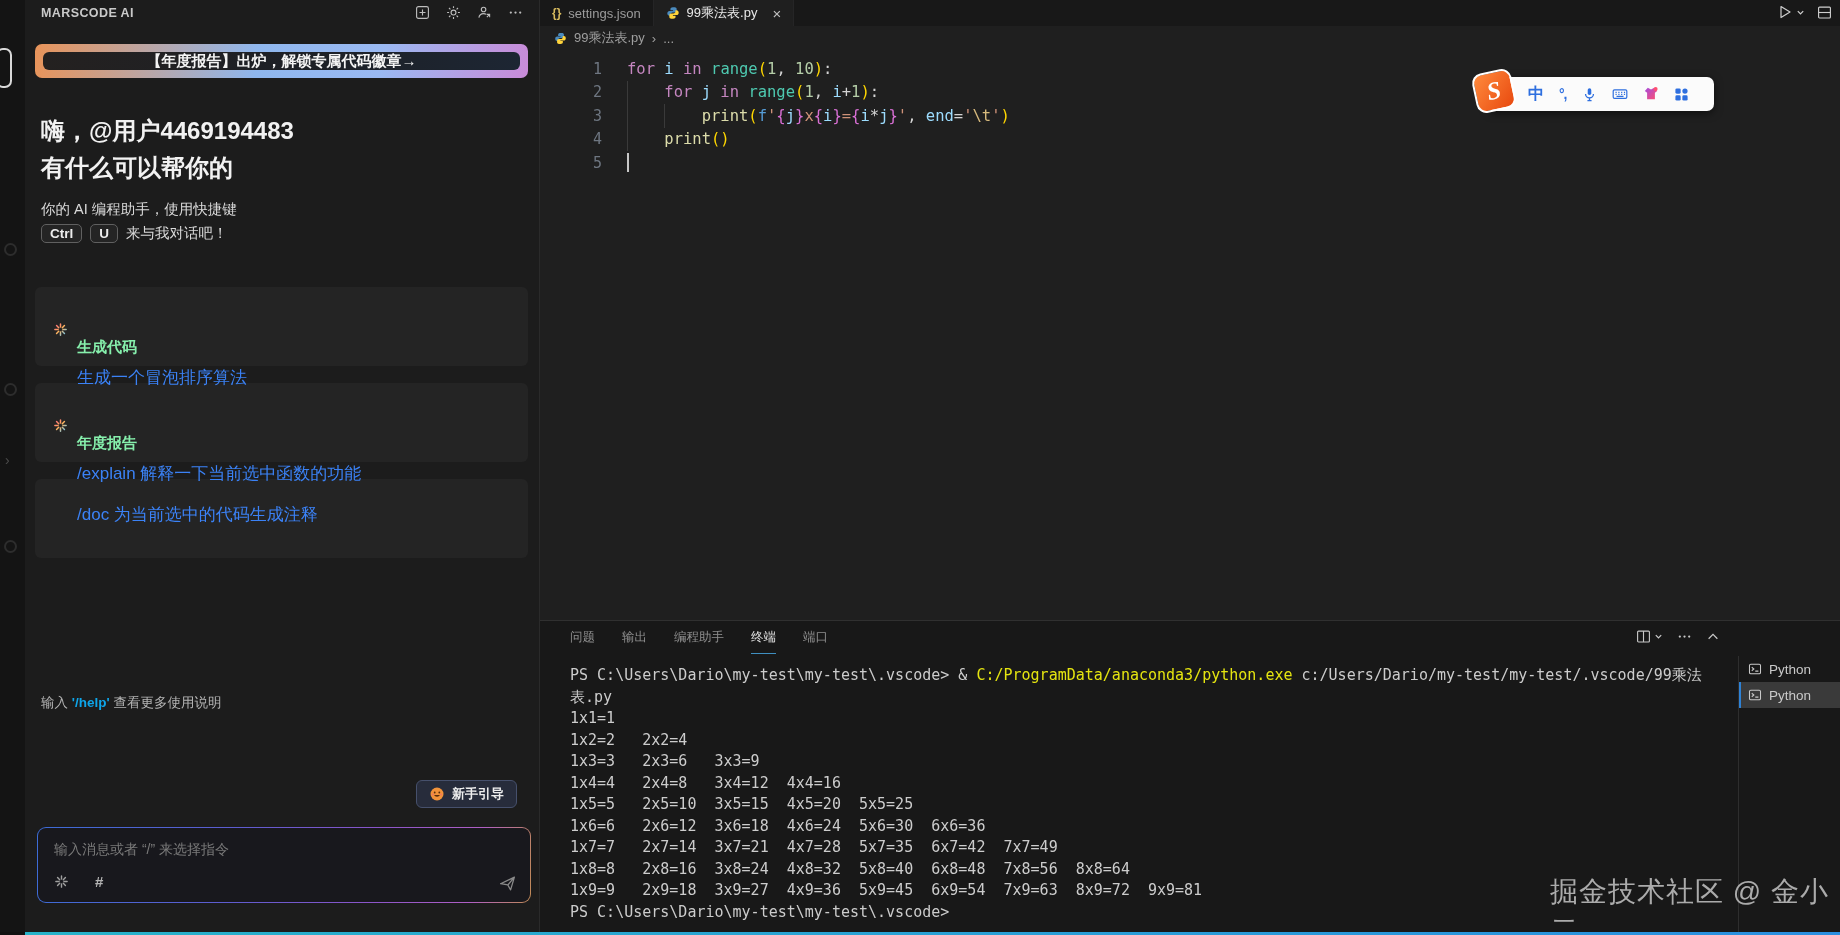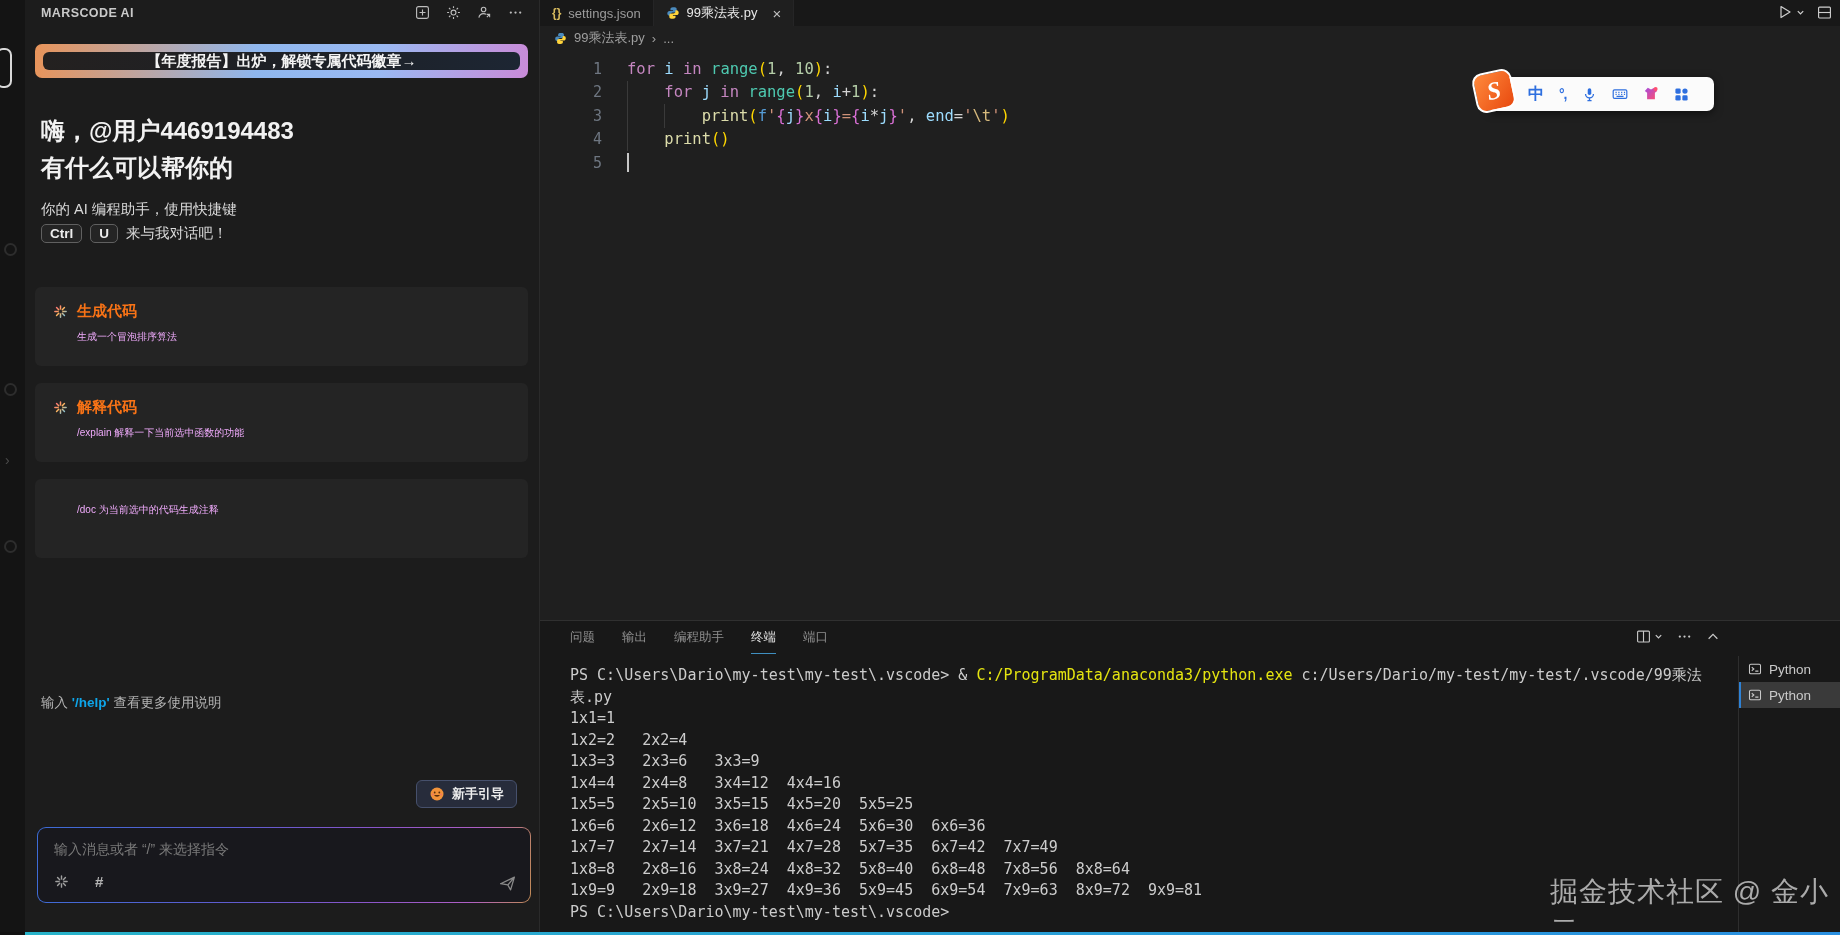--- a/index.html
+++ b/index.html
@@ -26,22 +26,22 @@
 
   #ai-greeting { position:absolute; left:16px; top:112px; font-size:24px; line-height:37px; font-weight:bold; color:#f2f2f2; }
   #ai-subtitle { position:absolute; left:16px; top:200px; font-size:14.5px; color:#dadada; }
   #ai-shortcut { position:absolute; left:16px; top:224px; display:flex; align-items:center; gap:8px; font-size:14.5px; color:#dadada; }
   .kbd { display:inline-block; min-width:26px; text-align:center; border:1px solid #606060; border-radius:5px; background:#242424;
       padding:1px 8px; font-size:13.5px; font-weight:bold; color:#ececec; }
 
   #ai-cards { position:absolute; left:10px; top:287px; width:493px; }
   .ai-card { height:79px; border-radius:6px; background:#242424; margin-bottom:17px; padding:15px 18px; cursor:pointer; }
   .ai-card-titlerow { display:flex; align-items:center; gap:9px; }
-  .ai-card-title { font-size:15px; font-weight:bold; color:#f97316; }
-  .ai-card-desc { margin-top:9px; margin-left:24px; font-size:10px; color:#f0abfc; }
+  .ai-card-title { font-size:15px; font-weight:bold; color:#86efac;margin-top:36px; }
+  .ai-card-desc { margin-top:9px; margin-left:24px; font-size:17px; color:#3b82f6; }
 
   #ai-help { position:absolute; left:16px; top:694px; font-size:13.5px; color:#b5b5b5; }
   #ai-help b { color:#0ea5e9; }
 
   #onboarding-button { position:absolute; right:22px; top:780px; height:28px; display:flex; align-items:center; gap:7px;
       padding:0 12px; border-radius:6px; background:#272c3b; border:1px solid #46506c; font-size:13px; font-weight:bold; color:#ededed; cursor:pointer; }
 
   #chat-input-border { position:absolute; left:12px; top:827px; width:494px; height:76px; border-radius:9px; padding:1px;
       background:linear-gradient(100deg,#3c6cd6 0%,#5e5ccf 40%,#8b55c9 68%,#b05fc4 88%,#c08a55 100%); }
   #chat-input { position:relative; width:100%; height:100%; border-radius:8px; background:#18181d; }
@@ -179,21 +179,21 @@
       </div>
       <div class="ai-card-desc">生成一个冒泡排序算法</div>
     </div>
     <div class="ai-card">
       <div class="ai-card-titlerow">
         <span>
             <svg viewBox="0 0 16 16" width="15" height="15" stroke="url(#spark-grad)" stroke-width="1.6" stroke-linecap="round">
               <path d="M8 2v3.4M8 10.6V14M2 8h3.4M10.6 8H14M3.8 3.8l2.3 2.3M9.9 9.9l2.3 2.3M12.2 3.8L9.9 6.1M6.1 9.9l-2.3 2.3"></path>
             </svg>
           </span>
-        <span class="ai-card-title">解释代码</span>
+        <span class="ai-card-title">年度报告</span>
       </div>
       <div class="ai-card-desc">/explain 解释一下当前选中函数的功能</div>
     </div>
     <div class="ai-card">
       <div class="ai-card-desc">/doc 为当前选中的代码生成注释</div>
     </div>
   </div>
 
   <div id="ai-help"><span>输入 </span><b>'/help'</b><span> 查看更多使用说明</span></div>
 

